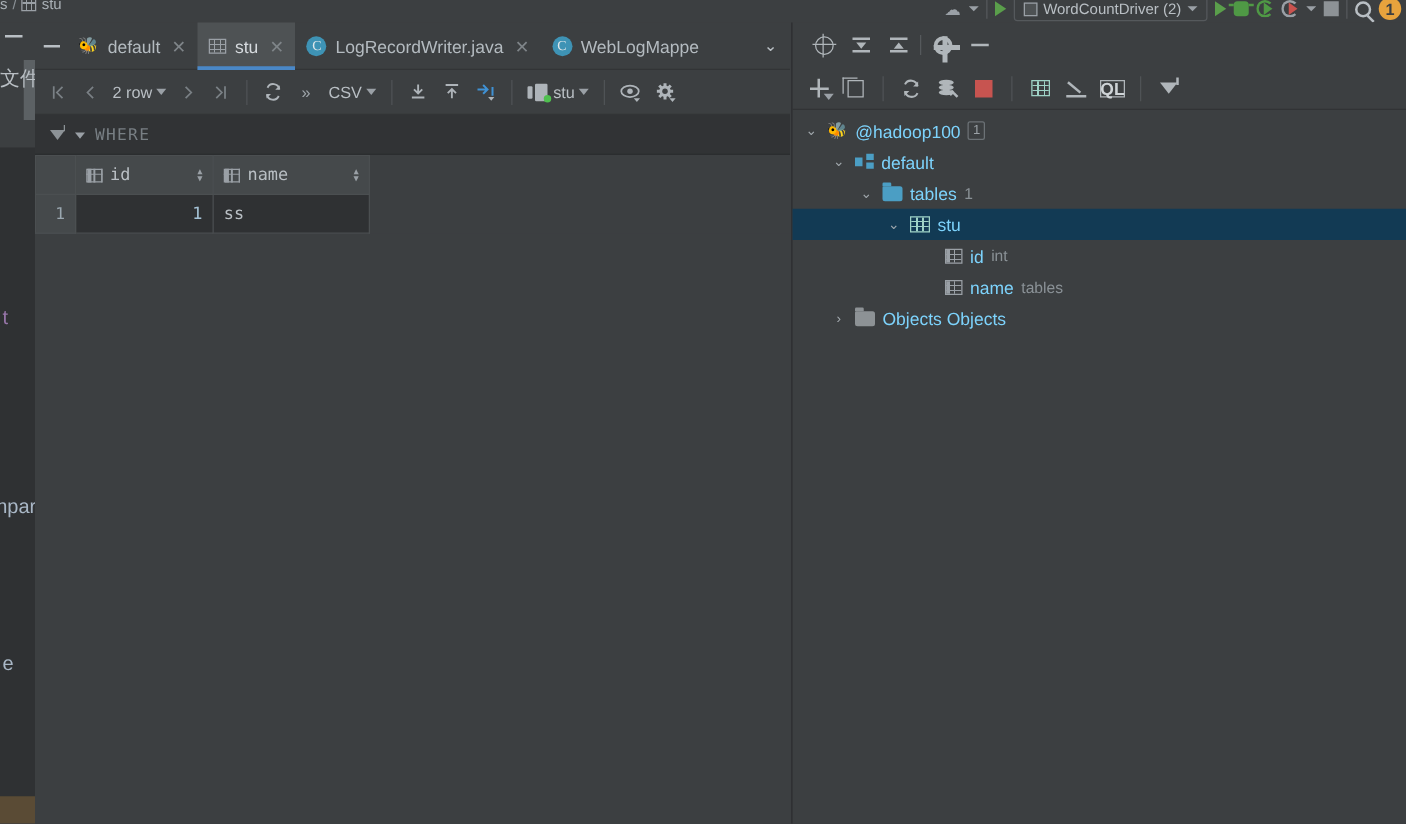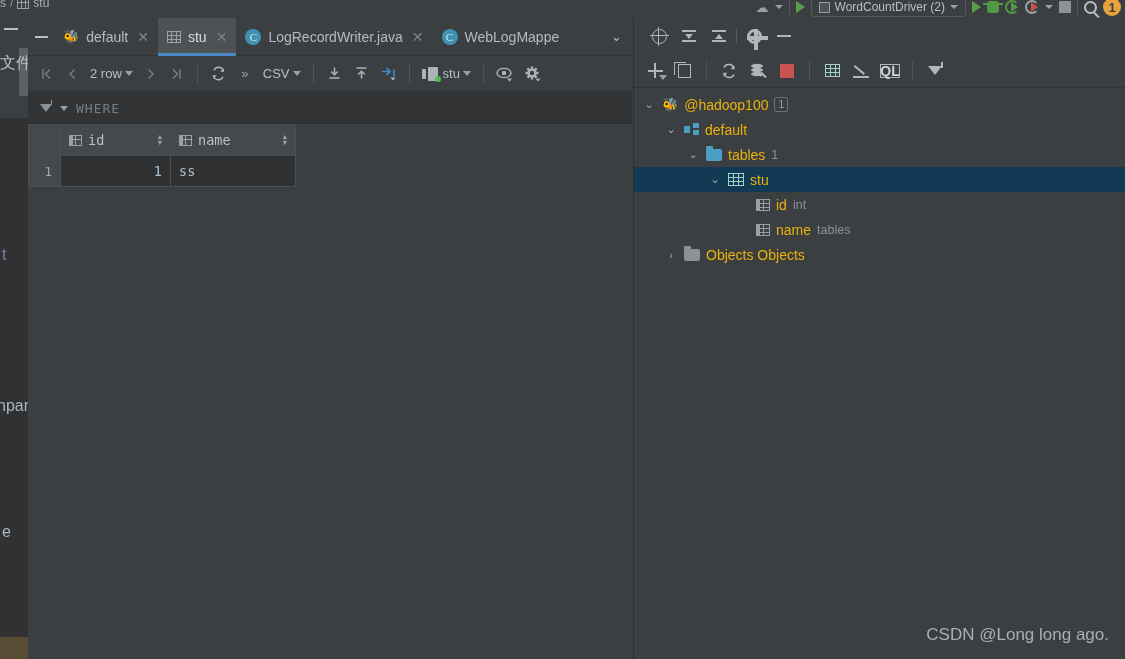--- a/index.html
+++ b/index.html
@@ -230,21 +230,21 @@
   .funnel2:after { content:""; position:absolute; left:5.5px; top:-13px; width:2px; height:6px; background:#b0b6ba; }
 
   
   .tree { padding-top: 4px; font-size: 14px; }
   .tree-row {
     display: flex; align-items: center; gap: 6px;
     height: 25px; padding-right: 8px; color: #c3c9ce; white-space: nowrap;
   }
   .tree-row.selected { background: #123a54; }
   .twisty { width: 14px; text-align: center; color: #a4abb0; font-size: 11px; flex: 0 0 14px; }
-  .tr-label { color: #eab308; }
+  .tr-label { color: #7dd3fc; }
   .tr-sub { color: #8a9196; font-size: 12.5px; }
   .badge-box {
     border: 1px solid #6c7276; color: #9ba1a6; font-size: 10.5px;
     padding: 0 3px; border-radius: 2px; line-height: 13px;
   }
   .ico-hive { font-size: 13px; }
   .ico-schema {
     width: 15px; height: 13px; position: relative; flex: 0 0 15px;
   }
   .ico-schema:before { content:""; position:absolute; left:0; top:3px; width:6px; height:7px; background:#4b9ec4; }
@@ -604,16 +604,15 @@
       </div>
 
       <div class="tree-row" style="padding-left:30px;">
         <span class="twisty">›</span>
         <span class="ico-folder gray"></span>
         <span class="tr-label">Objects Objects</span>
       </div>
 
     </div>
 
-    <div class="watermark">CSDN @Long long ago.</div>
   </div>
 
 </div>
 
 </body></html>

